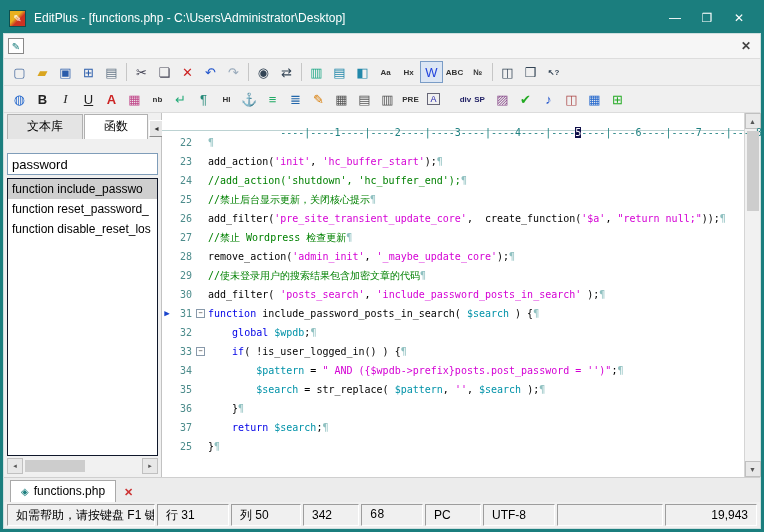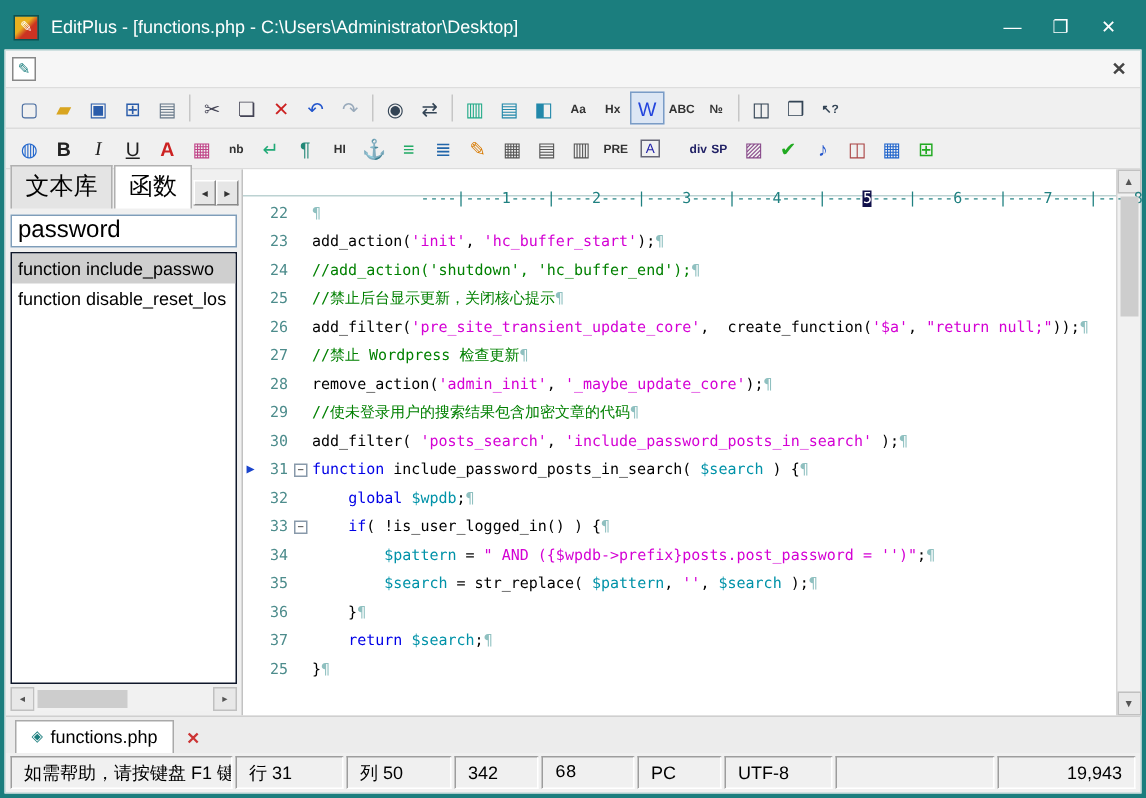--- a/index.html
+++ b/index.html
@@ -17,25 +17,25 @@
   .menu-close { margin-left:auto; width:20px; text-align:center; color:#444; font-weight:bold; }
   .toolbar { height:27px; display:flex; align-items:center; background:#f0f0f0; border-bottom:1px solid #dcdcdc; padding:0 4px; }
   .tool { width:23px; height:22px; display:flex; align-items:center; justify-content:center; font-size:13px; border:1px solid transparent; flex:0 0 auto; }
   .tool.pressed { border:1px solid #7a9cc6; background:#dce6f4; }
   .tool .sm { font-size:8px; font-weight:bold; letter-spacing:0; }
   .tool .boxed { border:1px solid #667; padding:0 2px; font-size:9px; }
   .tsep { width:1px; height:18px; background:#c6c6c6; margin:0 3px; flex:0 0 auto; }
   .main { flex:1; display:flex; min-height:0; }
   .sidebar { width:158px; display:flex; flex-direction:column; background:#f0f0f0; border-right:1px solid #c2c2c2; }
   .side-tabs { height:26px; display:flex; align-items:flex-end; padding:3px 3px 0; gap:1px; }
-  .side-tab { padding:3px 9px 4px; background:#e4e4e4; border:1px solid #b0b0b0; border-bottom:none; font-size:16px; white-space:nowrap; }
+  .side-tab { padding:3px 19px 4px; background:#e4e4e4; border:1px solid #b0b0b0; border-bottom:none; font-size:12px; white-space:nowrap; }
   .side-tab.active { background:#fff; }
   .spin-group { margin-left:auto; display:flex; margin-bottom:2px; }
   .spin { width:15px; height:17px; background:#e6e6e6; border:1px solid; border-color:#fff #8a8a8a #8a8a8a #fff; font-size:8px; display:flex; align-items:center; justify-content:center; color:#333; }
-  .search-input { margin:4px 3px 3px; height:22px; border:1px solid #7f9db9; padding:0 4px; font-size:16px; font-family:"Liberation Sans",sans-serif; width:calc(100% - 6px); }
+  .search-input { margin:14px 3px 3px; height:22px; border:1px solid #7f9db9; padding:0 4px; font-size:13px; font-family:"Liberation Sans",sans-serif; width:calc(100% - 6px); }
   .func-list { flex:1; background:#fff; border:1px solid #0f172a; margin:0 3px; overflow:hidden; }
   .func-item { height:20px; line-height:20px; padding:0 4px; white-space:nowrap; overflow:hidden; font-size:12px; }
   .func-item.selected { background:#cfcfcf; }
   .side-hscroll { height:16px; margin:2px 3px 3px; display:flex; align-items:center; background:#f1f1f1; }
   .harrow { width:16px; height:16px; background:#e8e8e8; border:1px solid #c0c0c0; font-size:7px; display:flex; align-items:center; justify-content:center; color:#555; }
   .htrack { flex:1; height:16px; background:#f1f1f1; position:relative; }
   .hthumb { position:absolute; left:2px; top:2px; width:60px; height:12px; background:#cdcdcd; }
   .editor { flex:1; display:flex; flex-direction:column; background:#fff; min-width:0; }
   .ruler { height:18px; position:relative; border-bottom:1px solid #bcd2d2; background:#fff; font-family:"DejaVu Sans Mono",monospace; font-size:10px; color:#1f8080; }
   .ruler-text { position:absolute; left:46px; top:3px; white-space:pre; }
@@ -249,20 +249,21 @@
           <div class="side-tab">文本库</div>
           <div class="side-tab active">函数</div>
           <div class="spin-group">
             <div class="spin">◂</div>
             <div class="spin">▸</div>
           </div>
         </div>
         <input class="search-input" type="text" value="password" style="">
         <div class="func-list" id="func-list">
             <div class="func-item selected">function include_passwo</div>
+            <div class="func-item">function reset_password_</div>
             <div class="func-item">function disable_reset_los</div>
           </div>
         <div class="side-hscroll">
           <div class="harrow">◂</div>
           <div class="htrack">
               <div class="hthumb"></div>
             </div>
           <div class="harrow">▸</div>
         </div>
       </div>

